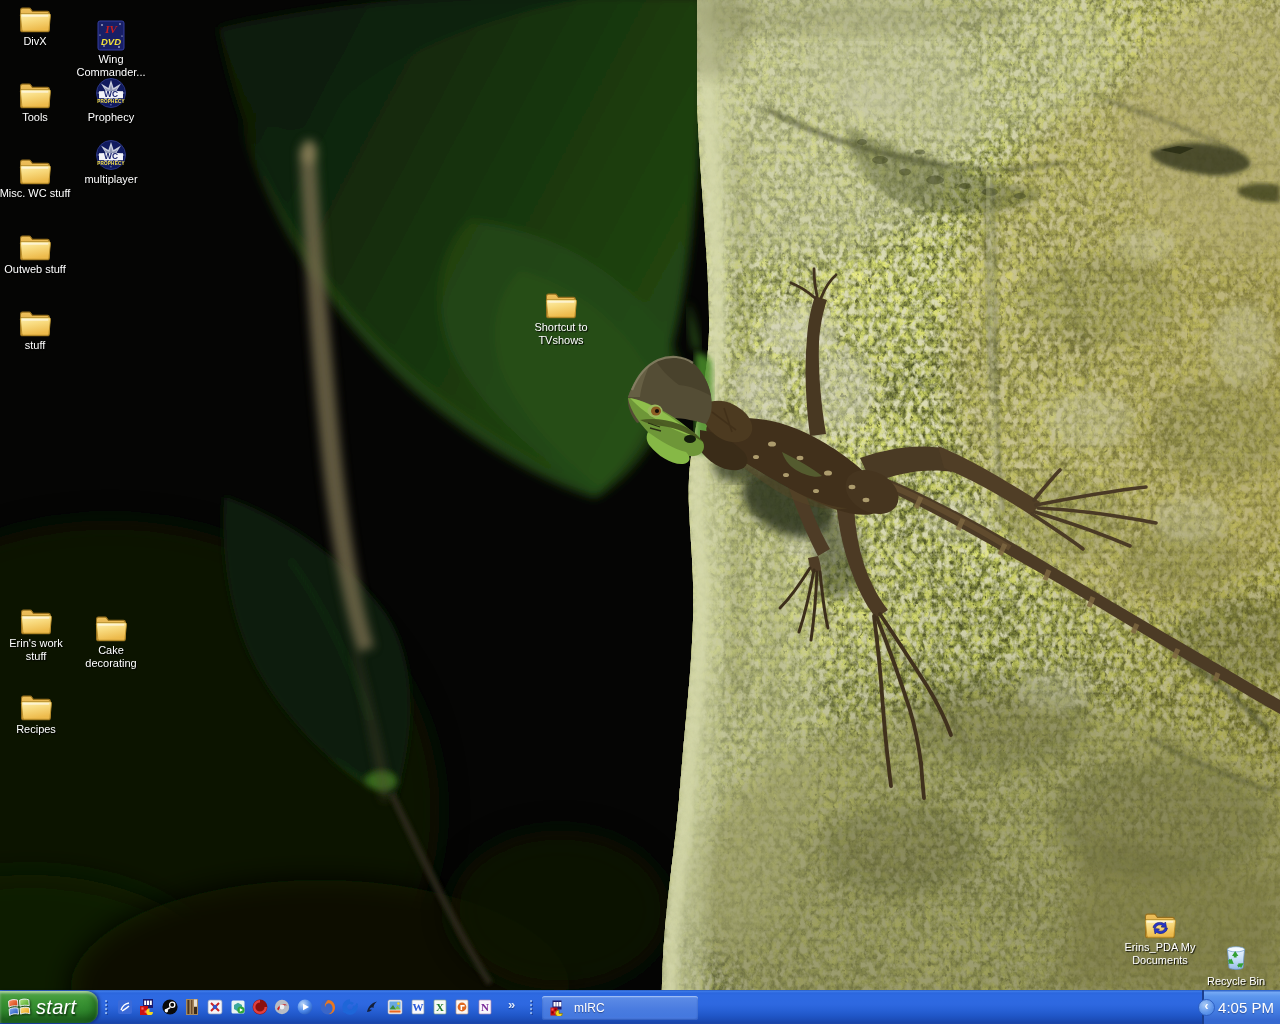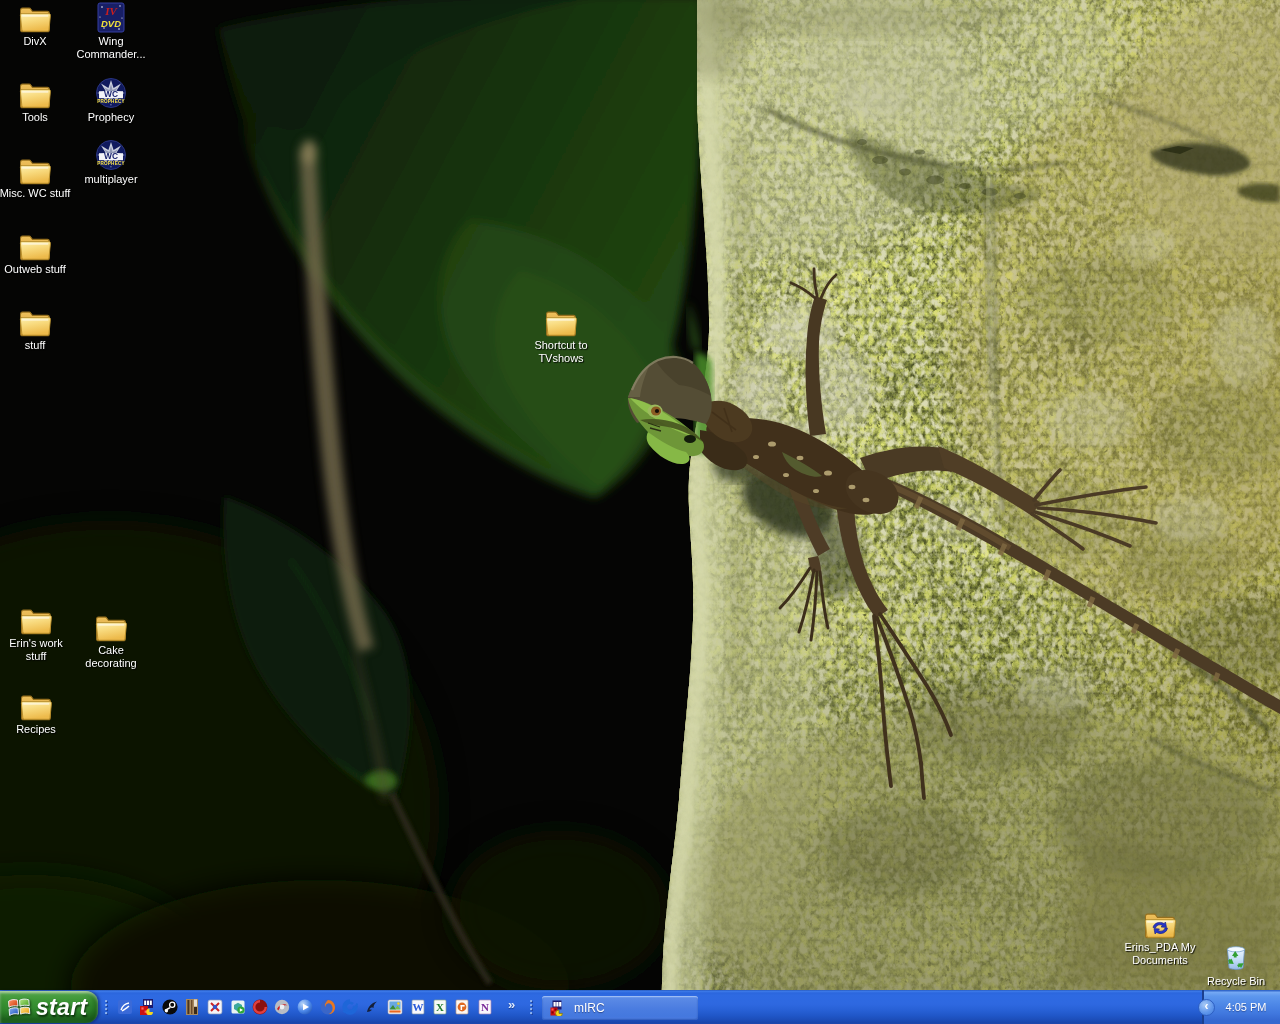--- a/index.html
+++ b/index.html
@@ -325,21 +325,21 @@
 </svg>
 <div id="icons">
 
   <div class="ic" style="left:-10px;top:2px">
     <svg width="32" height="32" viewBox="0 0 32 32">
         <use href="#folder"></use>
       </svg>
     <div class="lbl">DivX</div>
   </div>
 
-  <div class="ic" style="left:66px;top:2px">
+  <div class="ic" style="left:66px;top:20px">
     <svg width="32" height="32" viewBox="0 0 32 32">
       <rect x="3" y="1" width="26" height="29" rx="2" fill="#181f66" stroke="#343ea0" stroke-width="1"></rect>
       <g fill="#fff">
           <circle cx="7" cy="5" r="0.8"></circle>
           <circle cx="25" cy="4" r="0.7"></circle>
           <circle cx="9" cy="26" r="0.7"></circle>
           <circle cx="24" cy="27" r="0.8"></circle>
           <circle cx="27" cy="16" r="0.6"></circle>
           <circle cx="5" cy="15" r="0.6"></circle>
         </g>
@@ -384,21 +384,21 @@
     <div class="lbl">Outweb stuff</div>
   </div>
 
   <div class="ic" style="left:-10px;top:306px">
     <svg width="32" height="32" viewBox="0 0 32 32">
         <use href="#folder"></use>
       </svg>
     <div class="lbl">stuff</div>
   </div>
 
-  <div class="ic" style="left:516px;top:306px">
+  <div class="ic" style="left:516px;top:288px">
     <svg width="32" height="32" viewBox="0 0 32 32">
         <use href="#folder"></use>
       </svg>
     <div class="lbl">Shortcut to<br>TVshows</div>
   </div>
 
   <div class="ic" style="left:-9px;top:604px">
     <svg width="32" height="32" viewBox="0 0 32 32">
         <use href="#folder"></use>
       </svg>
@@ -595,36 +595,36 @@
 <style>
   #taskbar{position:absolute;left:0;top:990px;width:1280px;height:34px;}
   .tb-bg{position:absolute;left:0;top:0;width:100%;height:100%;
     background:linear-gradient(to bottom,#2352b2 0%,#3e7cea 3%,#2b66dd 9%,#2e6ae2 16%,#2e68e0 42%,#2760d5 60%,#2057c8 75%,#1c4db8 88%,#1a46ac 96%,#1d48ae 100%);}
   #startbtn{position:absolute;left:0;top:1px;width:98px;height:32px;
     border-radius:0 12px 12px 0;
     background:linear-gradient(to bottom,#88c171 0%,#4da245 10%,#3b9434 32%,#2f862c 62%,#256f24 88%,#2d7a29 100%);
     box-shadow:inset 0 2px 3px rgba(255,255,255,0.4), inset -4px -4px 8px rgba(8,55,8,0.5), 2px 0 3px rgba(0,0,30,0.4);
     display:flex;align-items:center;}
   #startbtn svg{margin-left:7px;filter:drop-shadow(1px 1px 1px rgba(0,0,0,0.6));}
-  #startbtn span{color:#fff;font-size:23px;font-weight:bold;font-style:italic;margin-left:5px;
+  #startbtn span{color:#fff;font-size:20px;font-weight:normal;font-style:italic;margin-left:5px;
     text-shadow:1px 2px 2px rgba(0,10,0,0.65);letter-spacing:0.3px;}
   .qlh{position:absolute;top:10px;width:3px;height:15px;
     background-image:radial-gradient(circle 1px at 1.2px 1.2px,#8db2ee 0,#8db2ee 0.9px,rgba(0,0,0,0) 1.4px),radial-gradient(circle 1px at 1.2px 1.2px,#17409e 0,#17409e 0.9px,rgba(0,0,0,0) 1.4px);
     background-size:3px 4px;background-position:0 0,1px 1px;background-repeat:repeat-y;}
   #ql{position:absolute;left:0;top:0;width:100%;height:100%;}
   #ql .q{position:absolute;top:9px;width:16px;height:16px;}
   .chev{position:absolute;left:508px;top:7px;color:#dce8fc;font-size:13px;font-weight:bold;
     text-shadow:0 1px 1px #123a92;}
   #mircbtn{position:absolute;left:542px;top:6px;width:156px;height:24px;border-radius:3px;
     background:linear-gradient(to bottom,#84acf0 0%,#5b8ae6 10%,#4a7ce0 55%,#4478de 85%,#5583e4 100%);
     box-shadow:inset 0 1px 0 #9dbcf4, inset 0 -1px 2px #2a58b8;
     display:flex;align-items:center;}
   #mircbtn svg{margin-left:8px;}
   #mircbtn span{color:#fff;font-size:12px;margin-left:8px;text-shadow:0 1px 1px rgba(0,0,30,0.4);}
   #tray{position:absolute;left:1202px;top:0;width:78px;height:34px;
     border-left:2px solid #1c3f8e;
     background:linear-gradient(to bottom,#2257c0 0%,#74a8f4 7%,#5d97ee 18%,#4c86e6 45%,#4077de 70%,#3568d0 90%,#3568d0 100%);}
   #trayc{position:absolute;left:-6px;top:9px;width:15px;height:15px;border-radius:50%;
     background:radial-gradient(circle at 38% 32%,#a8caf6 0%,#6298ec 55%,#3f7cdc 100%);
     border:1px solid #2e5fc2;color:#fff;font-size:12px;font-weight:bold;line-height:13px;text-align:center;}
-  #clock{position:absolute;left:12px;top:0;width:60px;height:34px;color:#fff;font-size:11px;
+  #clock{position:absolute;left:12px;top:0;width:60px;height:34px;color:#fff;font-size:15px;
     display:flex;align-items:center;justify-content:center;text-shadow:0 1px 1px rgba(0,0,40,0.35);}
   </style>
 
 </body></html>

